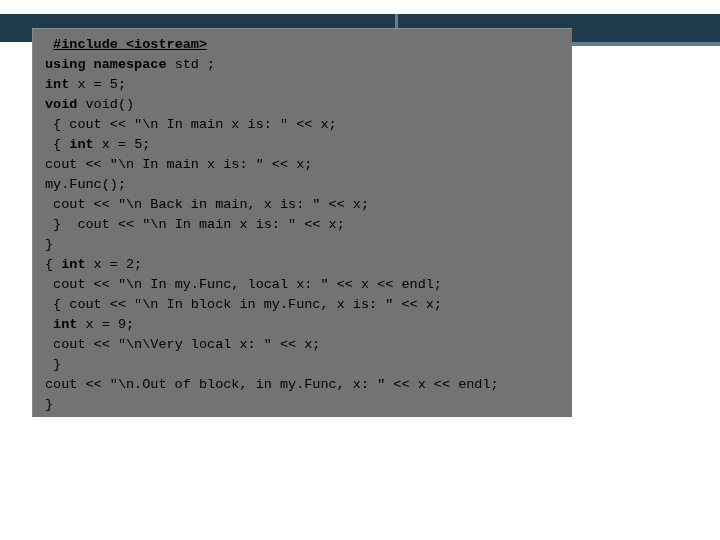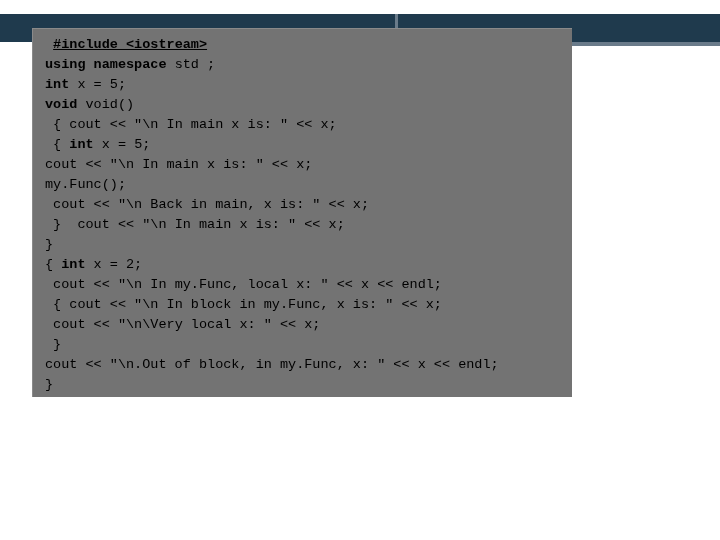--- a/index.html
+++ b/index.html
@@ -78,19 +78,20 @@
         <div class="code-line"> <span>{ cout &lt;&lt; "\n In main x is: " &lt;&lt; x;</span></div>
         <div class="code-line"> <span>{ </span><span class="kw">int</span><span> x = 5;</span></div>
         <div class="code-line"><span>cout &lt;&lt; "\n In main x is: " &lt;&lt; x;</span></div>
         <div class="code-line"><span>my.Func();</span></div>
         <div class="code-line"> <span>cout &lt;&lt; "\n Back in main, x is: " &lt;&lt; x;</span></div>
         <div class="code-line"> <span>}  cout &lt;&lt; "\n In main x is: " &lt;&lt; x;</span></div>
         <div class="code-line"><span>}</span></div>
         <div class="code-line"><span>{ </span><span class="kw">int</span><span> x = 2;</span></div>
         <div class="code-line"> <span>cout &lt;&lt; "\n In my.Func, local x: " &lt;&lt; x &lt;&lt; endl;</span></div>
         <div class="code-line"> <span>{ cout &lt;&lt; "\n In block in my.Func, x is: " &lt;&lt; x;</span></div>
+        <div class="code-line"> <span class="kw">int</span><span> x = 9;</span></div>
         <div class="code-line"> <span>cout &lt;&lt; "\n\Very local x: " &lt;&lt; x;</span></div>
         <div class="code-line"> <span>}</span></div>
         <div class="code-line"><span>cout &lt;&lt; "\n.Out of block, in my.Func, x: " &lt;&lt; x &lt;&lt; endl;</span></div>
         <div class="code-line"><span>}</span></div>
       </div>
   </div>
 </div>
 
 </body></html>

